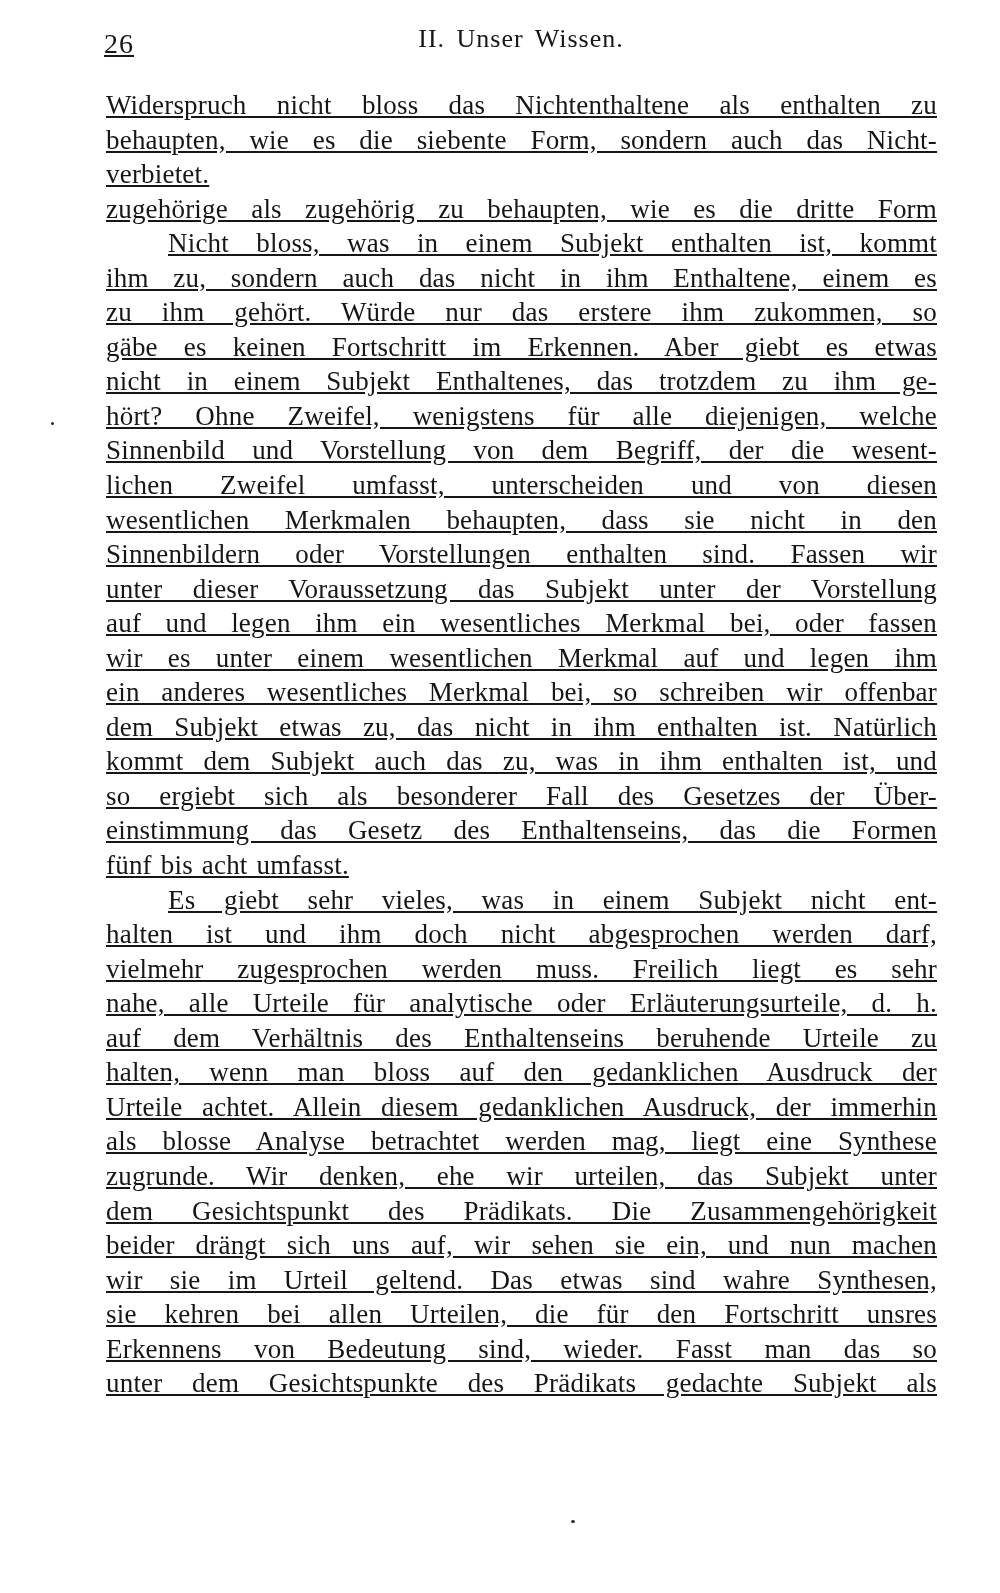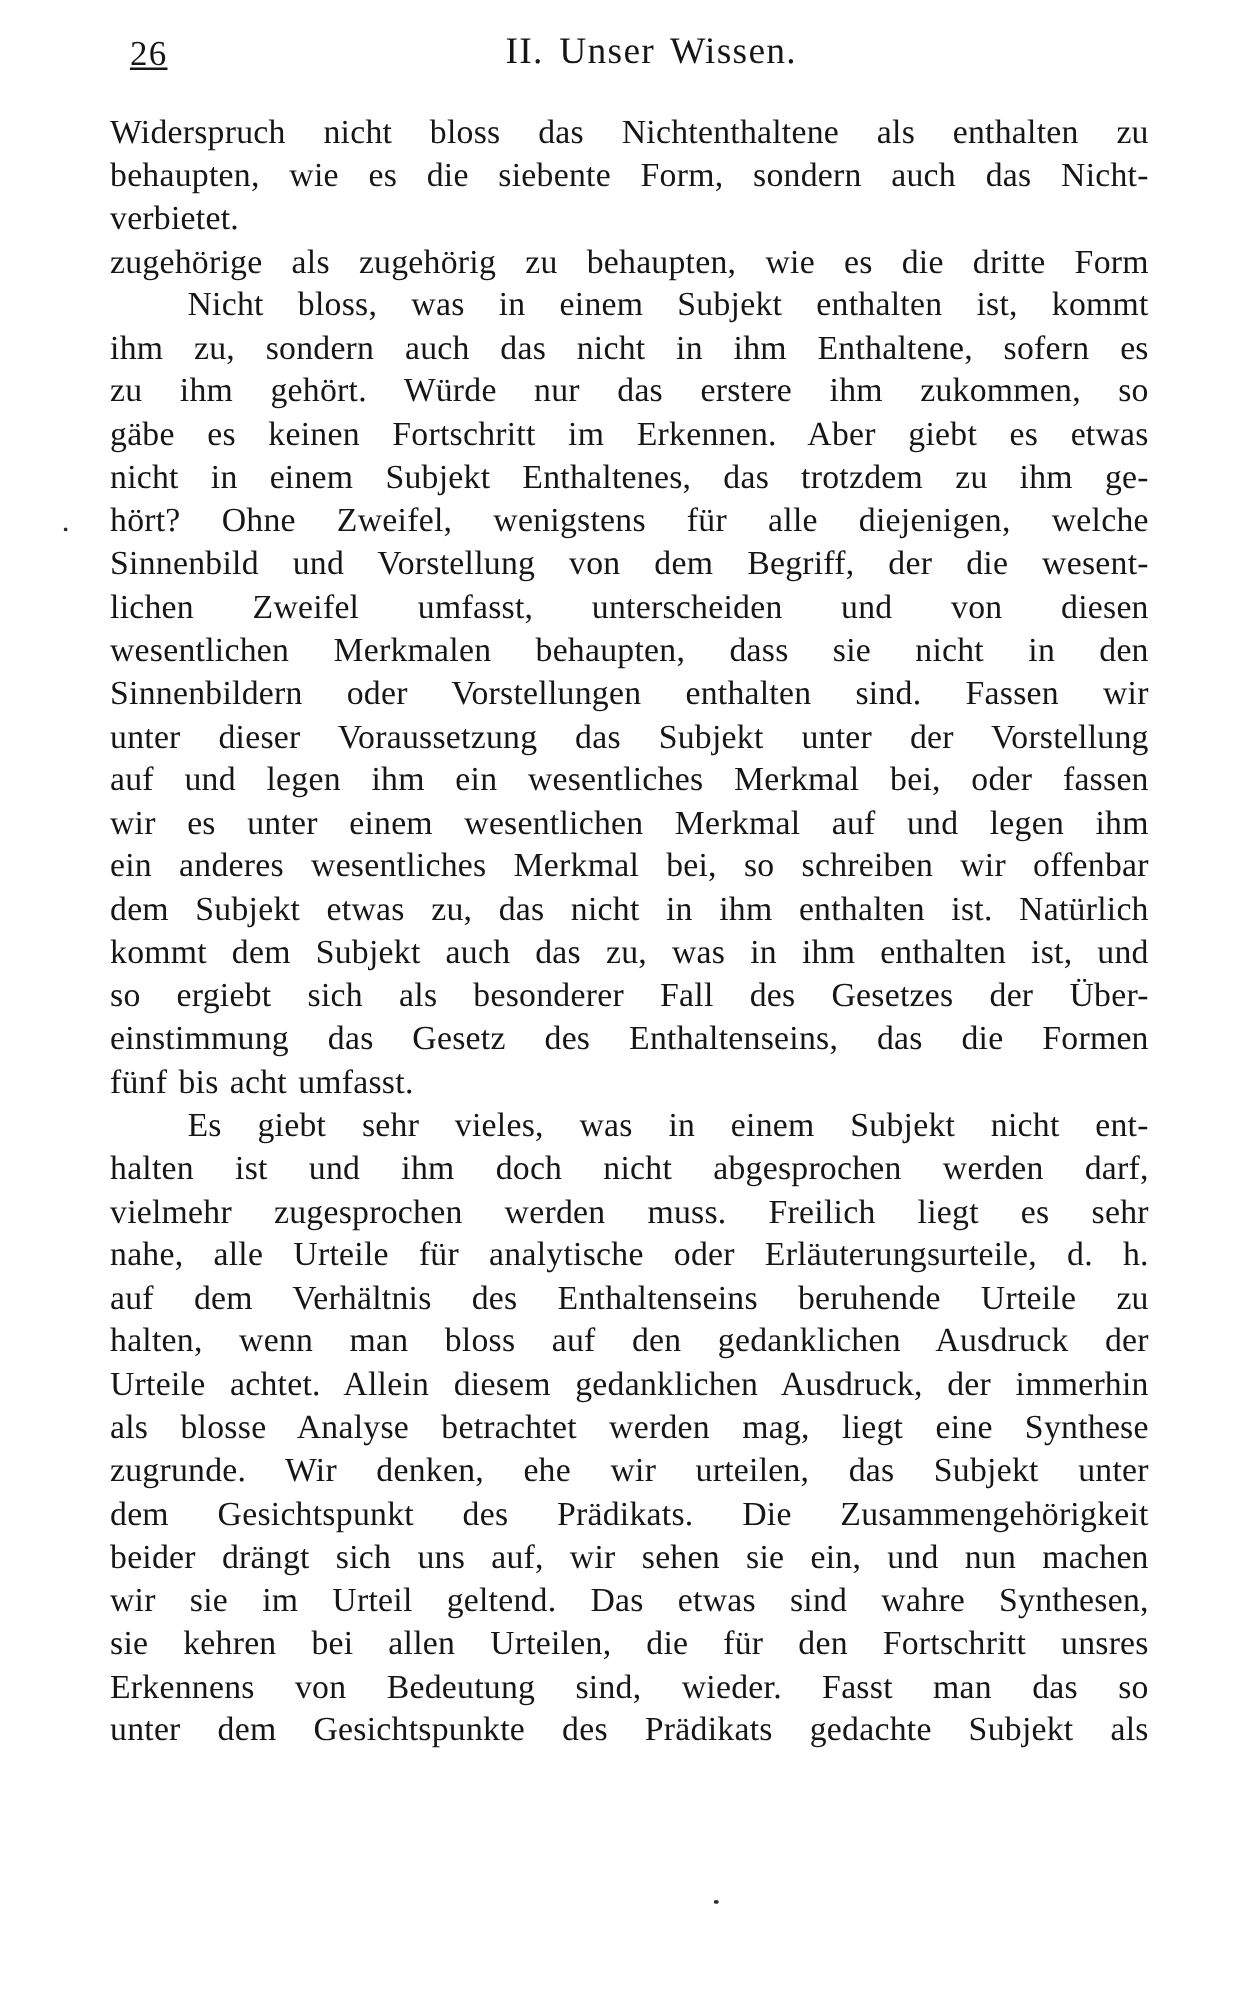--- a/index.html
+++ b/index.html
@@ -33,29 +33,30 @@
     font-size: 28px;
     letter-spacing: 1px;
     text-decoration: underline;
   }
   .running-head {
     position: absolute;
     left: 0;
     right: 0;
     top: 0;
     text-align: center;
-    font-size: 30px;
+    font-size: 26px;
     letter-spacing: 1px;
     word-spacing: 4px;
   }
   .text-block {
     position: absolute;
     top: 88px;
-    left: 88px;
+    left: 106px;
     width: 831px;
+    text-decoration: underline;
   }
   .paragraph {
     margin: 0;
   }
   .line {
     font-size: 27px;
     line-height: 34.55px;
     height: 34.55px;
     white-space: normal;
     text-align: justify;
@@ -90,21 +91,21 @@
 
   <main class="text-block">
       <div class="paragraph">
         <div class="line">Widerspruch nicht bloss das Nichtenthaltene als enthalten zu</div>
         <div class="line">behaupten, wie es die siebente Form, sondern auch das Nicht-</div>
         <div class="line last">verbietet.</div>
         <div class="line">zugehörige als zugehörig zu behaupten, wie es die dritte Form</div>
       </div>
       <div class="paragraph">
         <div class="line indent">Nicht bloss, was in einem Subjekt enthalten ist, kommt</div>
-        <div class="line">ihm zu, sondern auch das nicht in ihm Enthaltene, sofern es</div>
+        <div class="line">ihm zu, sondern auch das nicht in ihm Enthaltene, einem es</div>
         <div class="line">zu ihm gehört.  Würde nur das erstere ihm zukommen, so</div>
         <div class="line">gäbe es keinen Fortschritt im Erkennen.  Aber giebt es etwas</div>
         <div class="line">nicht in einem Subjekt Enthaltenes, das trotzdem zu ihm ge-</div>
         <div class="line">hört?  Ohne Zweifel, wenigstens für alle diejenigen, welche</div>
         <div class="line">Sinnenbild und Vorstellung von dem Begriff, der die wesent-</div>
         <div class="line">lichen Zweifel umfasst, unterscheiden und von diesen</div>
         <div class="line">wesentlichen Merkmalen behaupten, dass sie nicht in den</div>
         <div class="line">Sinnenbildern oder Vorstellungen enthalten sind.  Fassen wir</div>
         <div class="line">unter dieser Voraussetzung das Subjekt unter der Vorstellung</div>
         <div class="line">auf und legen ihm ein wesentliches Merkmal bei, oder fassen</div>

